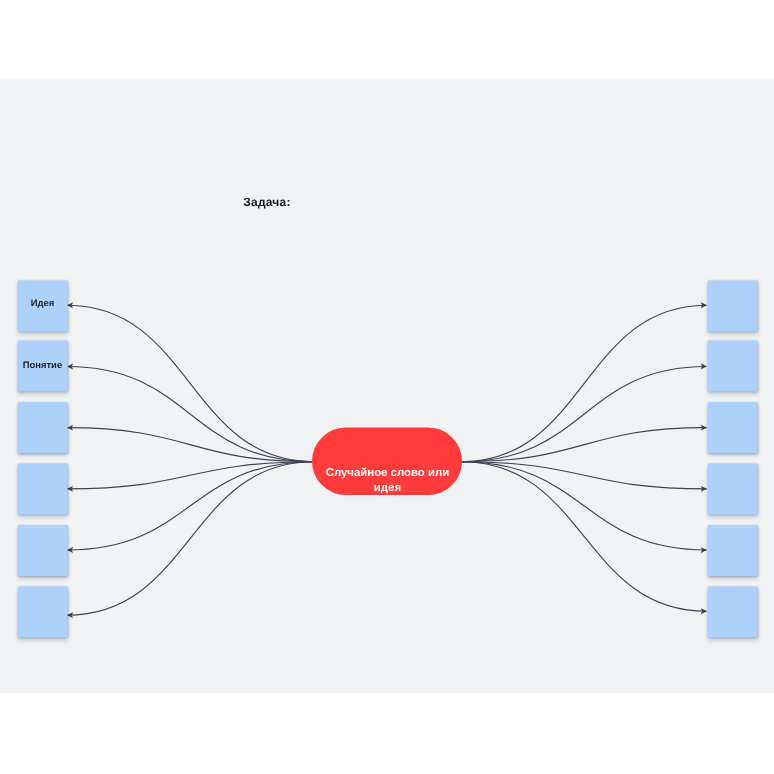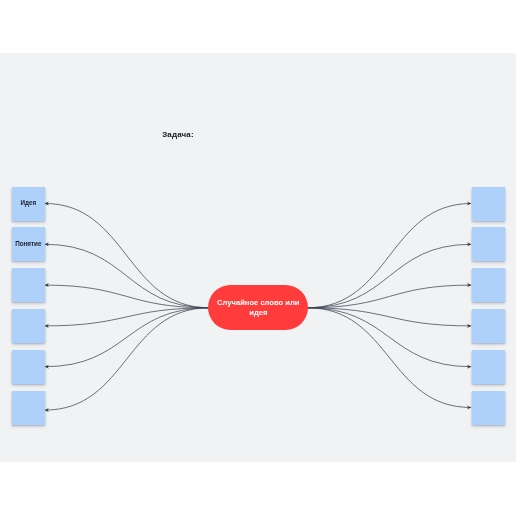--- a/index.html
+++ b/index.html
@@ -24,21 +24,21 @@
     display:flex;align-items:center;justify-content:center;
     line-height:1;
   }
   .sticky-label{
     font-size:6.3px;font-weight:bold;
     letter-spacing:0px;white-space:nowrap;
   }
   #center{
     position:absolute;left:208.3px;top:285.3px;width:100px;height:45px;
     background:#ff3b3b;border-radius:23px;
-    display:flex;align-items:center;justify-content:center;
+    display:flex;align-items:flex-end;justify-content:center;
   }
   #center-label{
     display:block;width:88px;text-align:center;
     color:#ffffff;font-size:7.6px;font-weight:bold;line-height:10.4px;
     position:relative;top:0.5px;
   }
   #task{
     position:absolute;left:162.2px;top:129.6px;
     font-size:8px;font-weight:bold;color:#21262e;
     letter-spacing:0.15px;white-space:nowrap;

